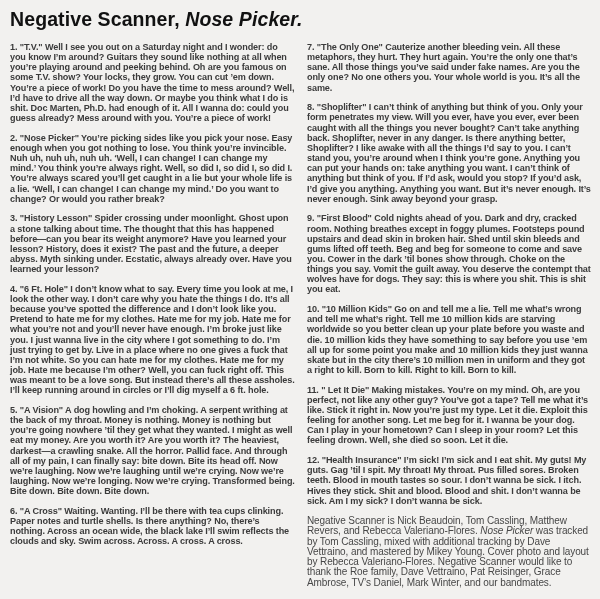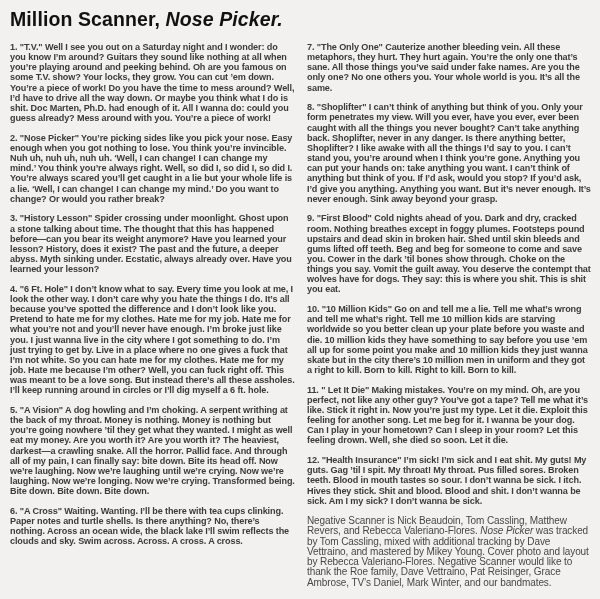--- a/index.html
+++ b/index.html
@@ -42,21 +42,21 @@
     line-height: 10.3px;
     letter-spacing: -0.1px;
     color: #474747;
   }
   p.credits .credits-italic { font-style: italic; }
 </style>
 </head>
 <body>
 
 <div class="page">
-  <h1 class="album-title"><span>Million Scanner, </span><span class="title-italic">Nose Picker.</span></h1>
+  <h1 class="album-title"><span>Negative Scanner, </span><span class="title-italic">Nose Picker.</span></h1>
 
   <div class="cols">
     <div class="col">
       <p class="track">1. "T.V." Well I see you out on a Saturday night and I wonder: do you know I’m around? Guitars they sound like nothing at all when you’re playing around and peeking behind. Oh are you famous on some T.V. show? Your locks, they grow. You can cut ’em down. You’re a piece of work! Do you have the time to mess around? Well, I’d have to drive all the way down. Or maybe you think what I do is shit. Doc Marten, Ph.D. had enough of it. All I wanna do: could you guess already? Mess around with you. You’re a piece of work!</p>
       <p class="track">2. "Nose Picker" You’re picking sides like you pick your nose. Easy enough when you got nothing to lose. You think you’re invincible. Nuh uh, nuh uh, nuh uh. ‘Well, I can change! I can change my mind.’ You think you’re always right. Well, so did I, so did I, so did I. You’re always scared you’ll get caught in a lie but your whole life is a lie. ‘Well, I can change! I can change my mind.’ Do you want to change? Or would you rather break?</p>
       <p class="track">3. "History Lesson" Spider crossing under moonlight. Ghost upon a stone talking about time. The thought that this has happened before—can you bear its weight anymore? Have you learned your lesson? History, does it exist? The past and the future, a deeper abyss. Myth sinking under. Ecstatic, always already over. Have you learned your lesson?</p>
       <p class="track">4. "6 Ft. Hole" I don’t know what to say. Every time you look at me, I look the other way. I don’t care why you hate the things I do. It’s all because you’ve spotted the difference and I don’t look like you. Pretend to hate me for my clothes. Hate me for my job. Hate me for what you’re not and you’ll never have enough. I’m broke just like you. I just wanna live in the city where I got something to do. I’m just trying to get by. Live in a place where no one gives a fuck that I’m not white. So you can hate me for my clothes. Hate me for my job. Hate me because I’m other? Well, you can fuck right off. This was meant to be a love song. But instead there’s all these assholes. I’ll keep running around in circles or I’ll dig myself a 6 ft. hole.</p>
       <p class="track">5. "A Vision" A dog howling and I’m choking. A serpent writhing at the back of my throat. Money is nothing. Money is nothing but you’re going nowhere ’til they get what they wanted. I might as well eat my money. Are you worth it? Are you worth it? The heaviest, darkest—a crawling snake. All the horror. Pallid face. And through all of my pain, I can finally say: bite down. Bite its head off. Now we’re laughing. Now we’re laughing until we’re crying. Now we’re laughing. Now we’re longing. Now we’re crying. Transformed being. Bite down. Bite down. Bite down.</p>
       <p class="track">6. "A Cross" Waiting. Wanting. I’ll be there with tea cups clinking. Paper notes and turtle shells. Is there anything? No, there’s nothing. Across an ocean wide, the black lake I’ll swim reflects the clouds and sky. Swim across. Across. A cross. A cross.</p>
     </div>

